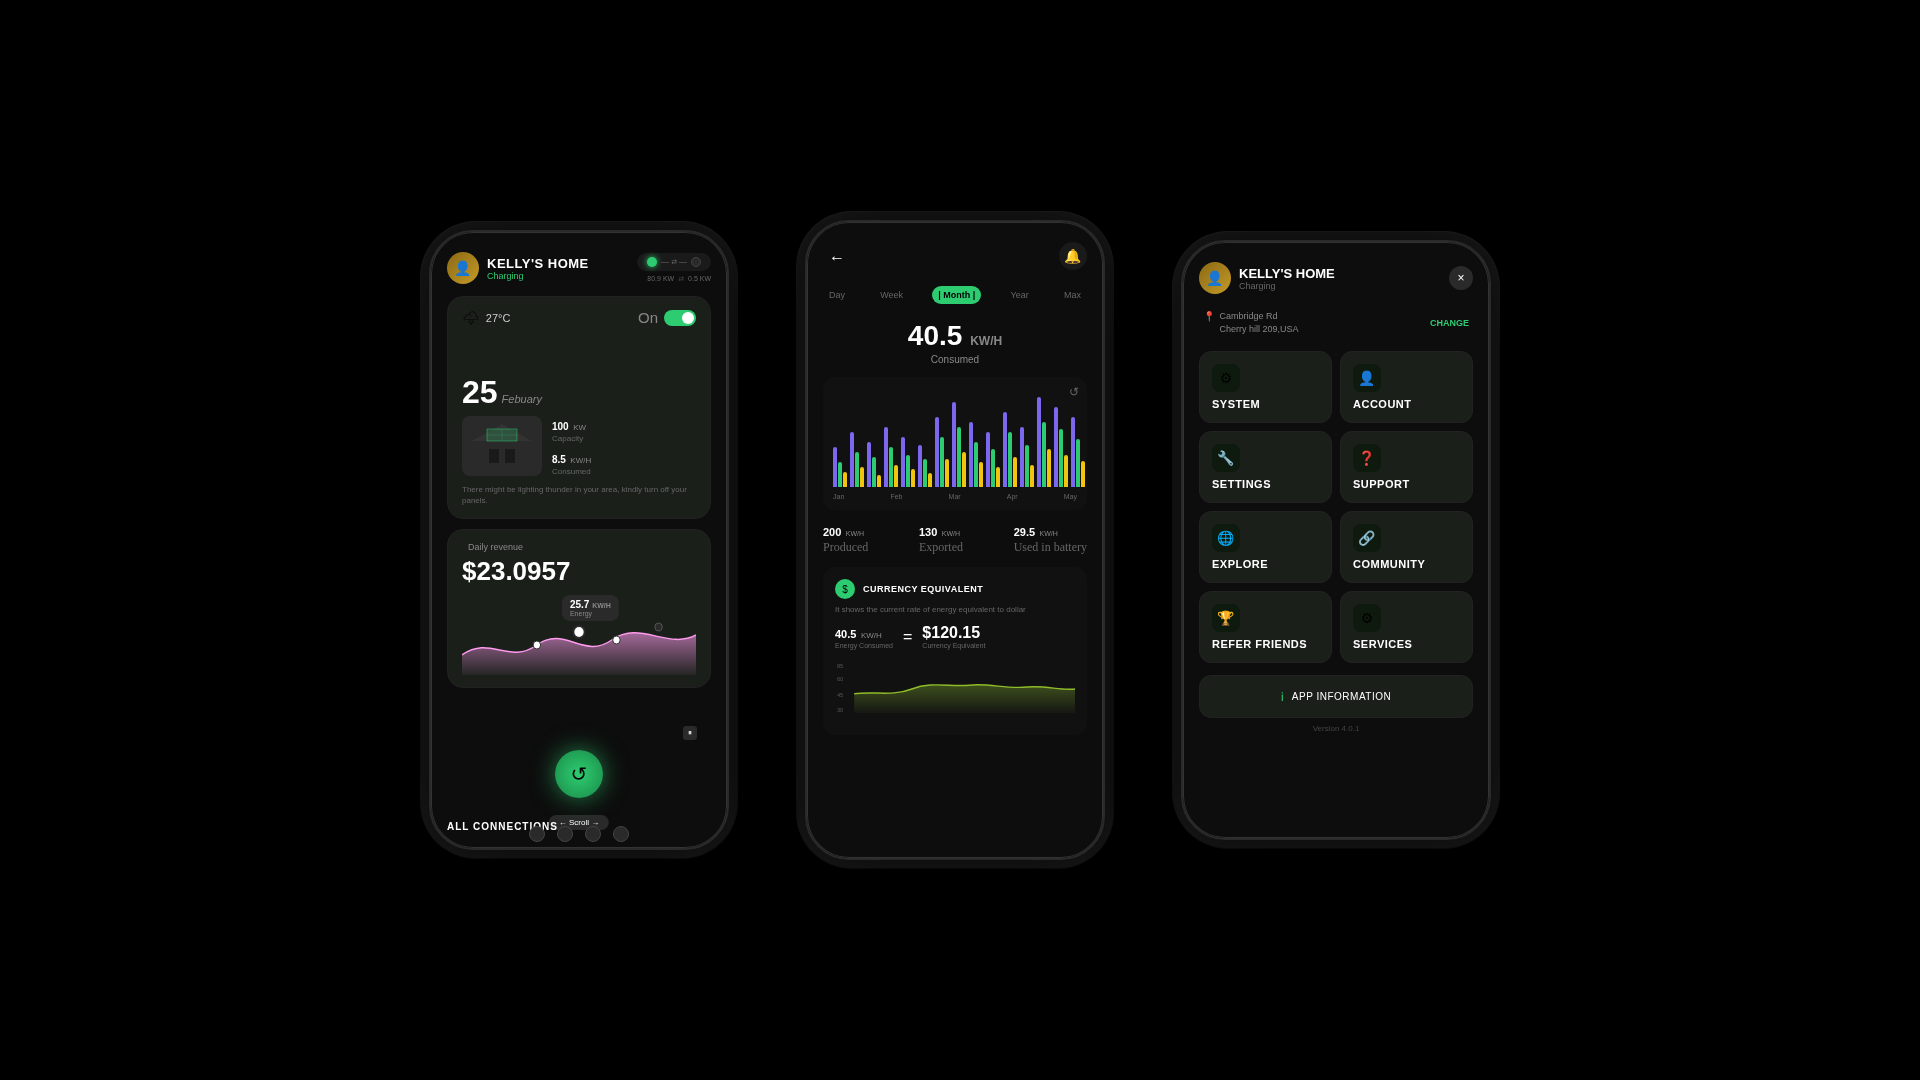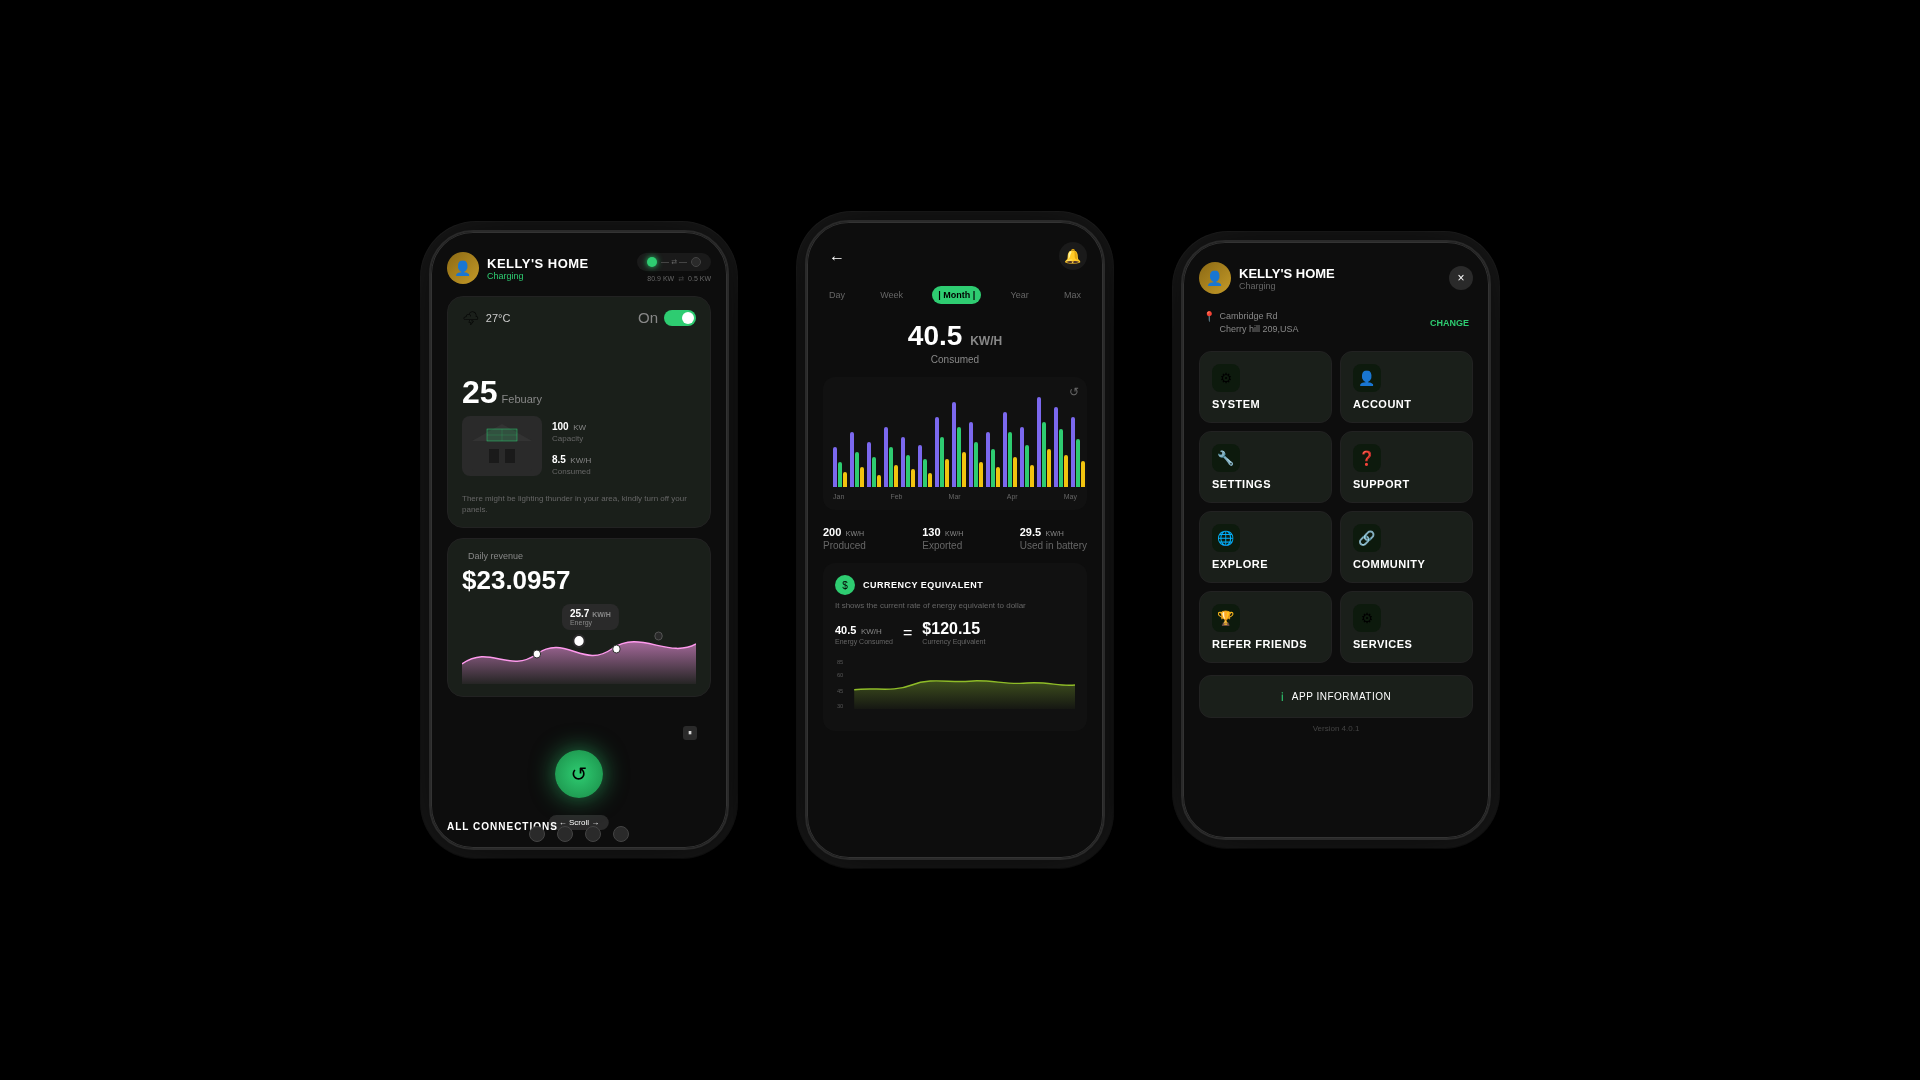--- a/index.html
+++ b/index.html
@@ -187,20 +187,21 @@
       font-size: 32px;
       font-weight: 700;
       color: #fff;
       line-height: 1;
       margin-top: 44px;
     }
 
     .p1-month {
       font-size: 11px;
       color: #888;
+      font-style: italic;
     }
 
     .p1-toggle {
       display: flex;
       align-items: center;
       gap: 6px;
     }
 
     .p1-toggle-label {
       font-size: 15px;
@@ -262,21 +263,21 @@
     }
 
     .p1-stat-item .label {
       font-size: 8px;
       color: #666;
     }
 
     .p1-alert-text {
       font-size: 8px;
       color: #666;
-      margin-top: 17px;
+      margin-top: 8px;
       line-height: 1.4;
     }
 
     .p1-revenue-card {
       background: #1a1f1a;
       border-radius: 16px;
       padding: 12px 14px;
       margin-bottom: 10px;
       border: 1px solid #222;
     }
@@ -474,22 +475,23 @@
       font-weight: 700;
       color: #fff;
     }
 
     .p2-metric .m-unit {
       font-size: 7px;
       color: #888;
     }
 
     .p2-metric .m-label {
-      font-size: 10px;
+      font-size: 12px;
       color: #666;
+      font-family: Liberation Serif, serif;
     }
 
     .p2-currency-card {
       background: #111;
       border-radius: 12px;
       padding: 12px;
       margin-bottom: 8px;
     }
 
     .p2-currency-header {

